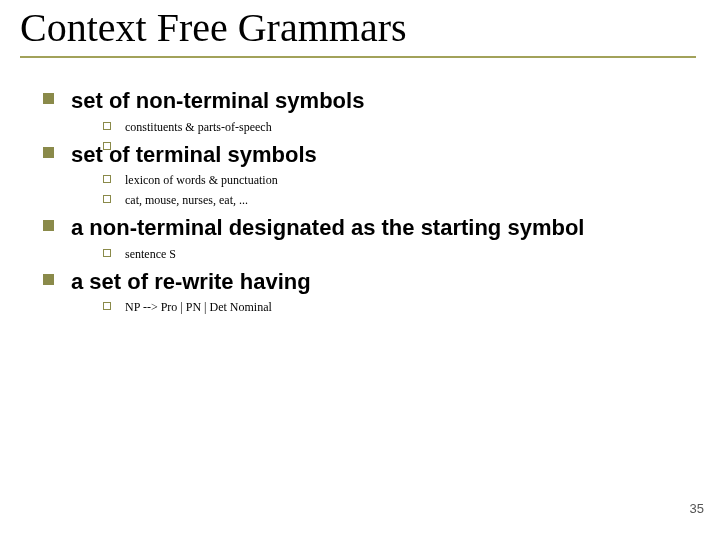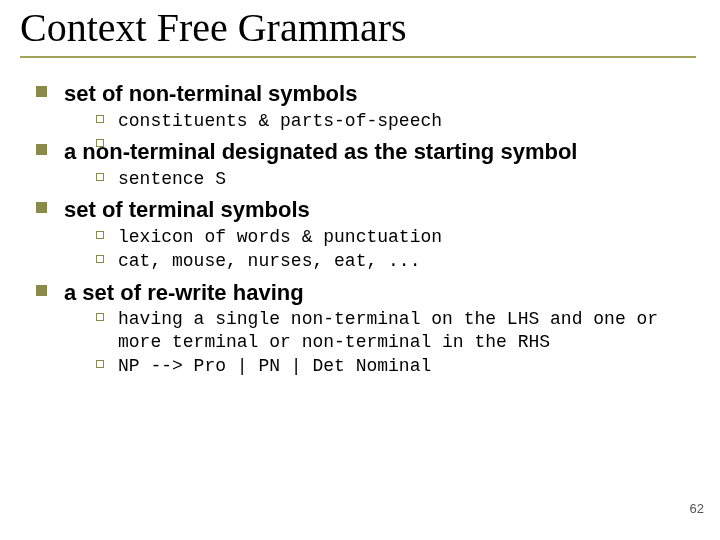--- a/index.html
+++ b/index.html
@@ -33,21 +33,21 @@
     height: 0;
     border-top: 2px solid #a2a25a;
     width: 676px;   
     margin-top: 2px;
   }
   .body {
     padding: 14px 28px 0 28px;
   }
   ul.lvl1 {
     list-style: none;
-    margin: 8px;
+    margin: 15px;
     padding: 0;
   }
   ul.lvl1 > li {
     position: relative;
     padding-left: 28px;
     margin-bottom: 6px;
   }
   ul.lvl1 > li > .b1 {
     position: absolute;
     left: 0;
@@ -76,22 +76,22 @@
     position: absolute;
     left: 0;
     top: 5px;
     width: 8px;
     height: 8px;
     border: 1px solid #8a8a4a;
     box-sizing: border-box;
     background: #fff;
   }
   .t2 {
-    font-family: Liberation Mono, monospace;
-    font-size: 18px;
+    font-family: Liberation Serif, serif;
+    font-size: 12px;
     line-height: 1.25;
   }
   .pagenum {
     position: absolute;
     right: 16px;
     bottom: 12px;
     font-family: Verdana, Geneva, sans-serif;
     font-size: 13px;
     color: #555;
   }
@@ -118,59 +118,58 @@
             <span class="t2">constituents &amp; parts-of-speech</span>
           </li>
           <li>
             <span class="b2"></span>
           </li>
         </ul>
       </li>
 
       <li>
         <span class="b1"></span>
-        <div class="h1">a non-terminal designated as the starting symbol</div>
-        <ul class="lvl2">
-          <li>
-            <span class="b2"></span>
-            <span class="t2">sentence S</span>
-          </li>
-        </ul>
-      </li>
-
-      <li>
-        <span class="b1"></span>
         <div class="h1">set of terminal symbols</div>
         <ul class="lvl2">
           <li>
             <span class="b2"></span>
             <span class="t2">lexicon of words &amp; punctuation</span>
           </li>
           <li>
             <span class="b2"></span>
             <span class="t2">cat, mouse, nurses, eat, ...</span>
           </li>
         </ul>
       </li>
 
       <li>
         <span class="b1"></span>
+        <div class="h1">a non-terminal designated as the starting symbol</div>
+        <ul class="lvl2">
+          <li>
+            <span class="b2"></span>
+            <span class="t2">sentence S</span>
+          </li>
+        </ul>
+      </li>
+
+      <li>
+        <span class="b1"></span>
         <div class="h1">a set of re-write having</div>
         <ul class="lvl2">
           <li>
             <span class="b2"></span>
-            <span class="t2">having a single non-terminal on the LHS and one or more terminal or non-terminal in the RHS</span>
           </li>
           <li>
             <span class="b2"></span>
           </li>
           <li>
             <span class="b2"></span>
             <span class="t2">NP --&gt; Pro | PN | Det Nominal</span>
           </li>
         </ul>
       </li>
 
     </ul>
   </div>
 
-  <div class="pagenum">62</div>
+  <div class="pagenum">35</div>
 </div>
 
 </body></html>

